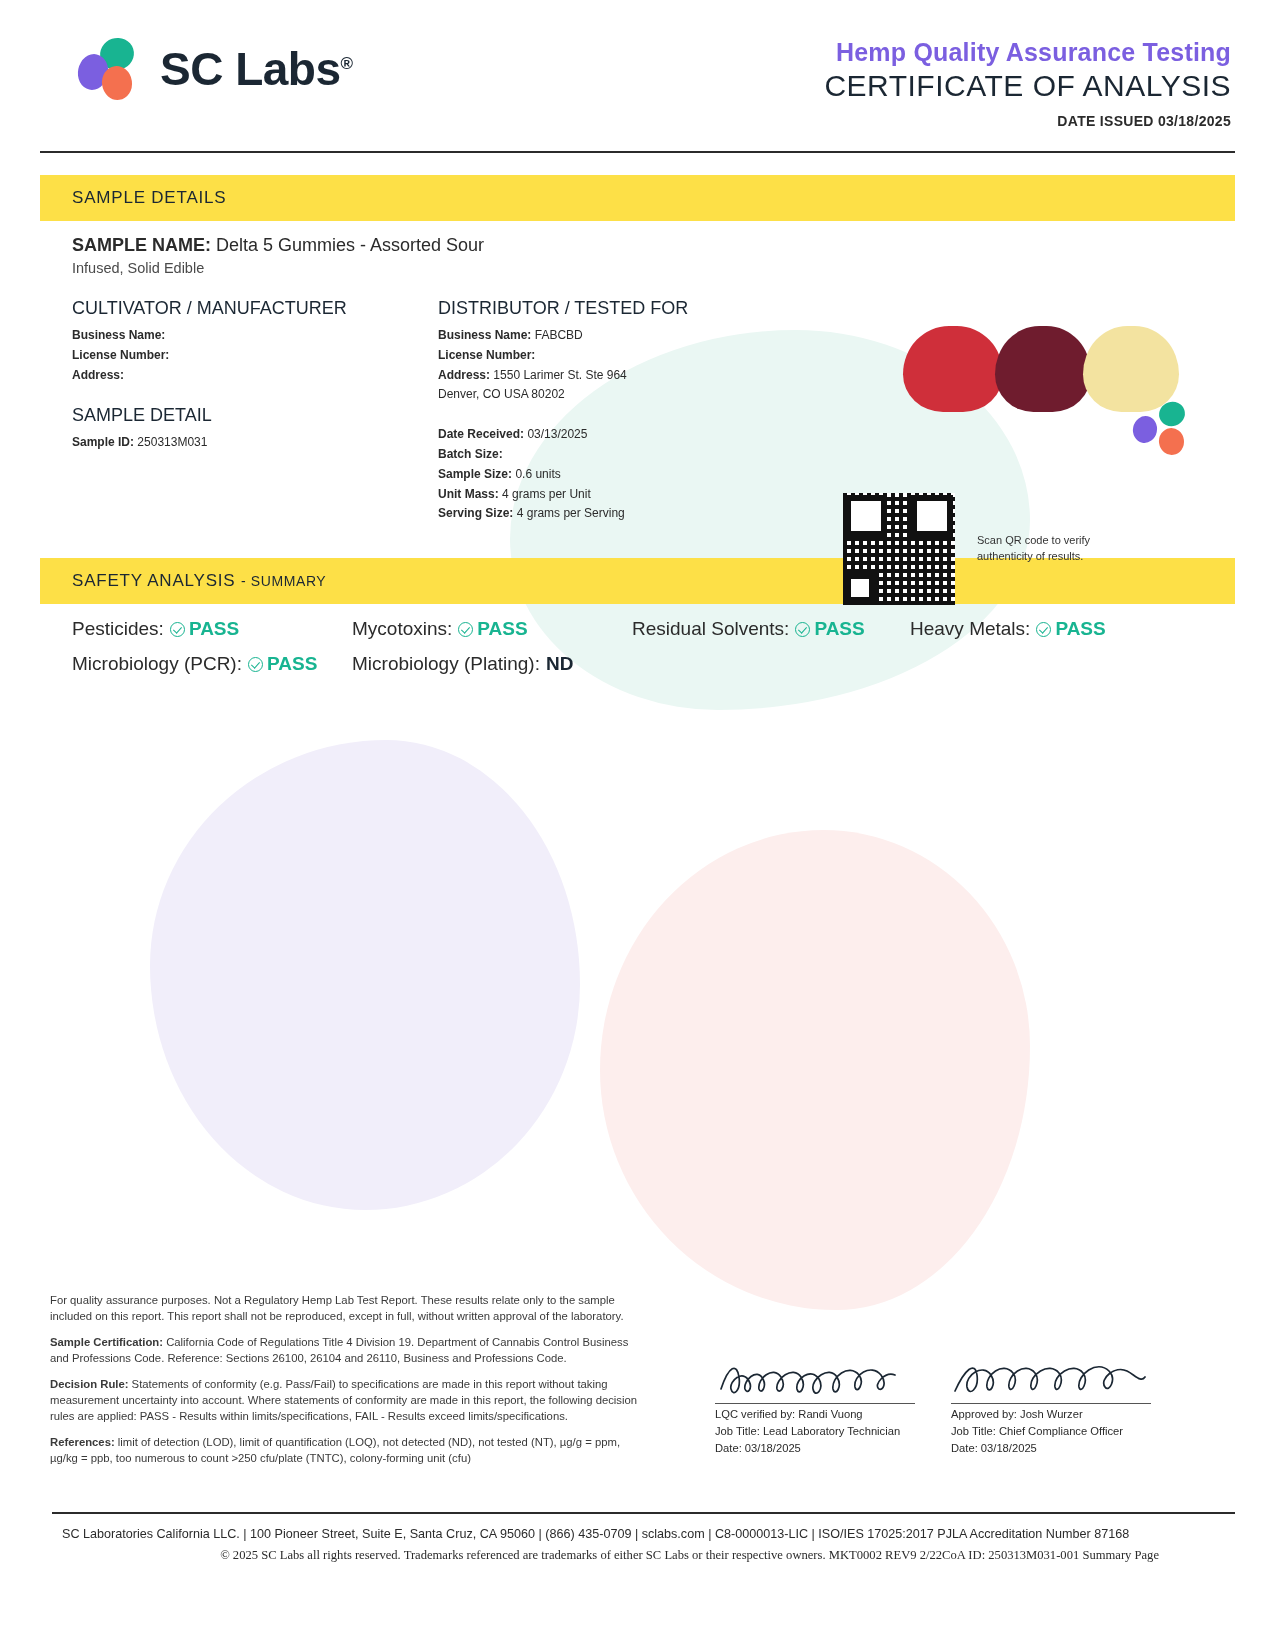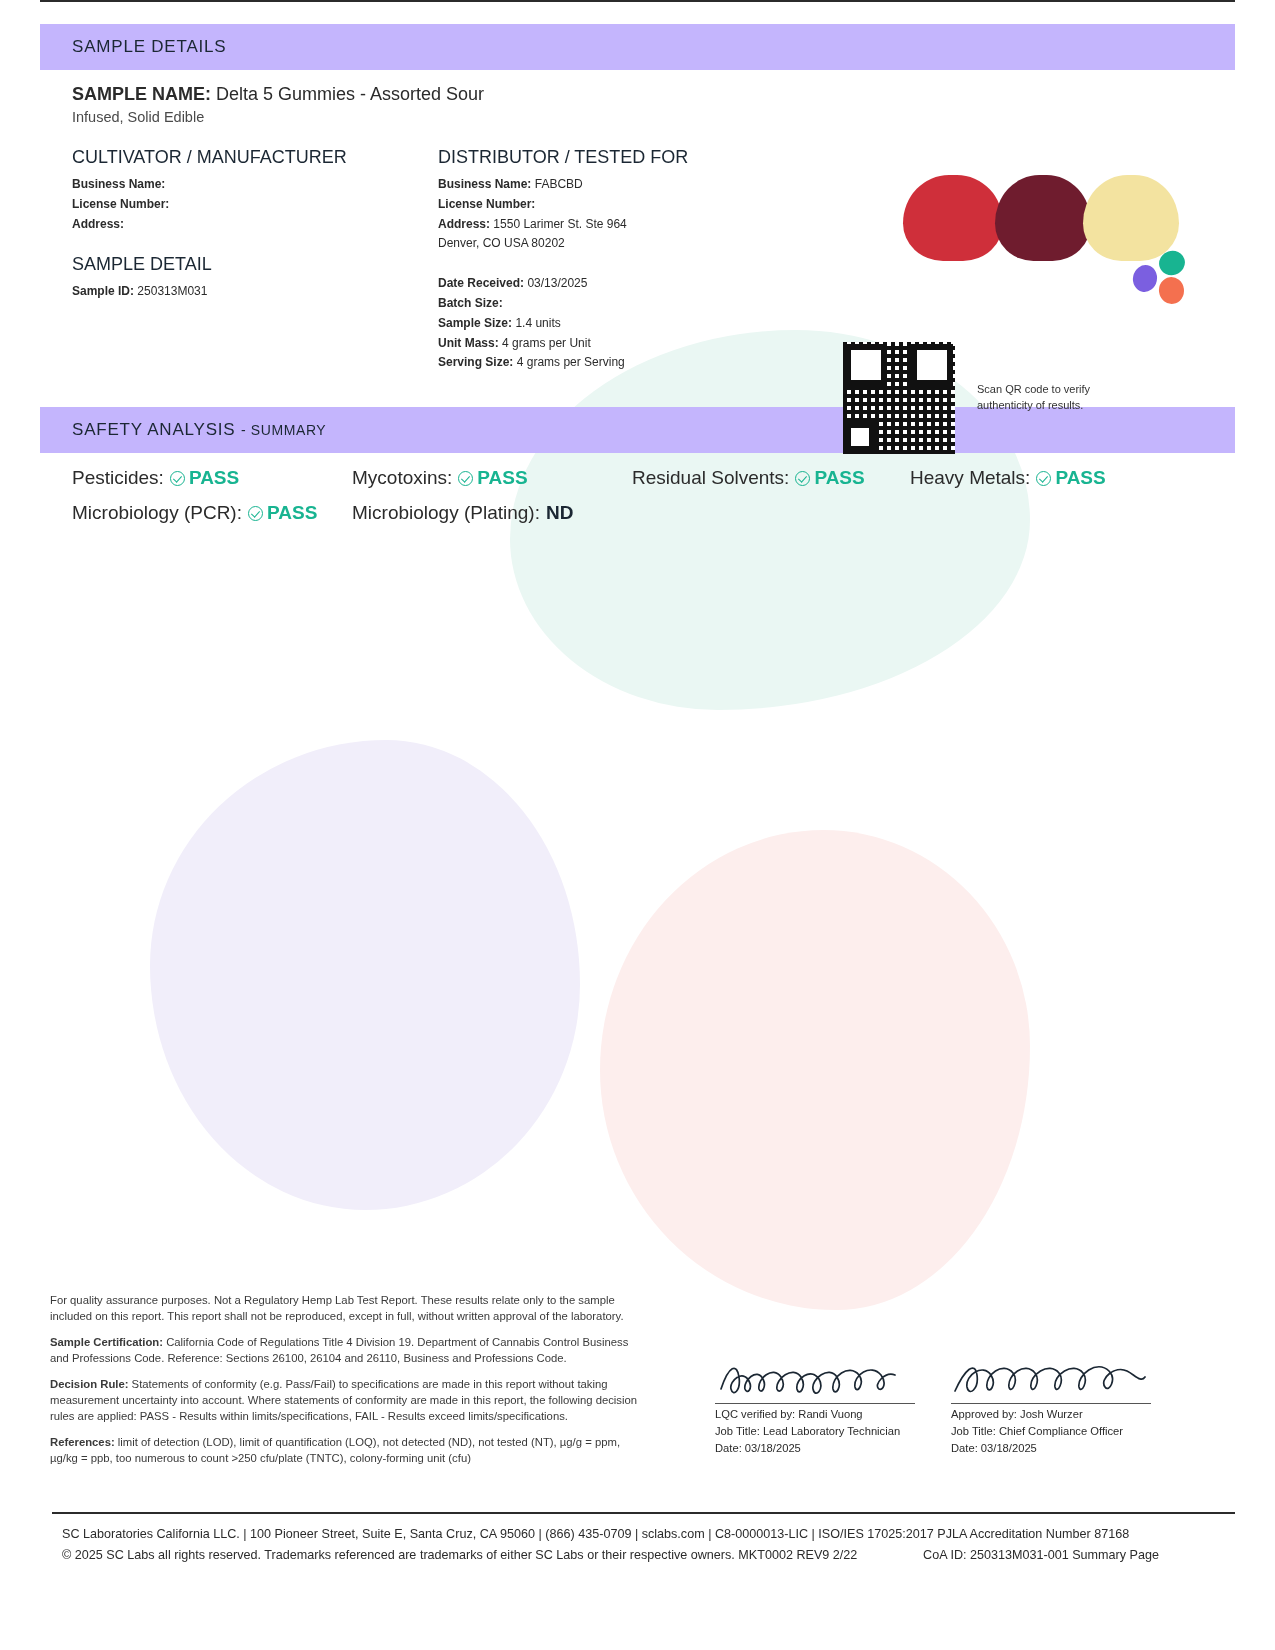--- a/index.html
+++ b/index.html
@@ -64,21 +64,21 @@
 
   .header-right { text-align: right; padding-right: 4px; }
   .hqat { color: #7b5fe0; font-size: 25px; font-weight: bold; letter-spacing: 0.2px; }
   .coa-title { color: #1b2733; font-size: 30px; letter-spacing: 0.5px; margin-top: 2px; }
   .date-issued { font-size: 14px; font-weight: bold; color: #2b2b2b; margin-top: 10px; letter-spacing: 0.3px; }
 
   .rule { height: 2px; background: #2b2b2b; margin: 0 0 22px 0; }
 
   
   .section-bar {
-    background: #c4b5fd; height: 46px; display: flex; align-items: center;
+    background: #fde047; height: 46px; display: flex; align-items: center;
     padding-left: 32px; font-size: 17px; letter-spacing: 0.8px; color: #1b2733;
     margin-bottom: 14px;
   }
   .section-bar .sub { font-size: 14px; letter-spacing: 0.6px; }
 
   
   .sd-body { position: relative; padding: 0 32px; }
   .sample-name { font-size: 18px; margin-bottom: 4px; }
   .sample-name b { font-weight: bold; }
   .sample-sub { font-size: 14.5px; color: #4a4a4a; margin-bottom: 22px; }
@@ -162,32 +162,49 @@
   .sig-svg { height: 46px; }
   .sig-line { border-top: 1px solid #555; margin-top: -2px; }
   .sig-text { font-size: 11.2px; line-height: 1.5; color: #2b2b2b; padding-top: 2px; }
 
   
   .bottom { position: absolute; left: 0; top: 1512px; width: 1275px; z-index: 3; padding-left: 12px; }
   .bottom .brule { height: 2px; background: #2b2b2b; margin: 0 40px; }
   .bottom .btext {
     padding: 10px 50px 0 50px; font-size: 12.6px; color: #2b2b2b; line-height: 1.65;
   }
-  .btext .line2 { display: flex; justify-content: space-between; }
+  .btext .line2 { display: flex; justify-content: flex-end; font-family: Liberation Serif, serif; }
   .btext .line2 .right { padding-right: 66px; }
 </style>
 </head>
 <body>
 
 <div class="blob blob-teal"></div>
 <div class="blob blob-purple"></div>
 <div class="blob blob-pink"></div>
 
 <div class="page">
 
+  <div class="header">
+    <div class="logo-wrap">
+      <div class="logo-mark">
+        <span class="d1"></span>
+          <span class="d2"></span>
+          <span class="d3"></span>
+      </div>
+      <div class="logo-text">
+        <span>SC Labs</span><span class="reg">®</span>
+      </div>
+    </div>
+    <div class="header-right">
+      <div class="hqat">Hemp Quality Assurance Testing</div>
+      <div class="coa-title">CERTIFICATE OF ANALYSIS</div>
+      <div class="date-issued">DATE ISSUED 03/18/2025</div>
+    </div>
+  </div>
 
   <div class="rule"></div>
 
   <div class="section-bar">
     <span>SAMPLE DETAILS</span>
   </div>
 
   <div class="sd-body">
     <div class="sample-name">
       <b>SAMPLE NAME:</b>
@@ -247,21 +264,21 @@
           <div>
             <b>Date Received:</b>
             <span class="val">03/13/2025</span>
           </div>
           <div>
             <b>Batch Size:</b>
             <span class="val"></span>
           </div>
           <div>
             <b>Sample Size:</b>
-            <span class="val">1.4 units</span>
+            <span class="val">0.6 units</span>
           </div>
           <div>
             <b>Unit Mass:</b>
             <span class="val">4 grams per Unit</span>
           </div>
           <div>
             <b>Serving Size:</b>
             <span class="val">4 grams per Serving</span>
           </div>
         </div>

